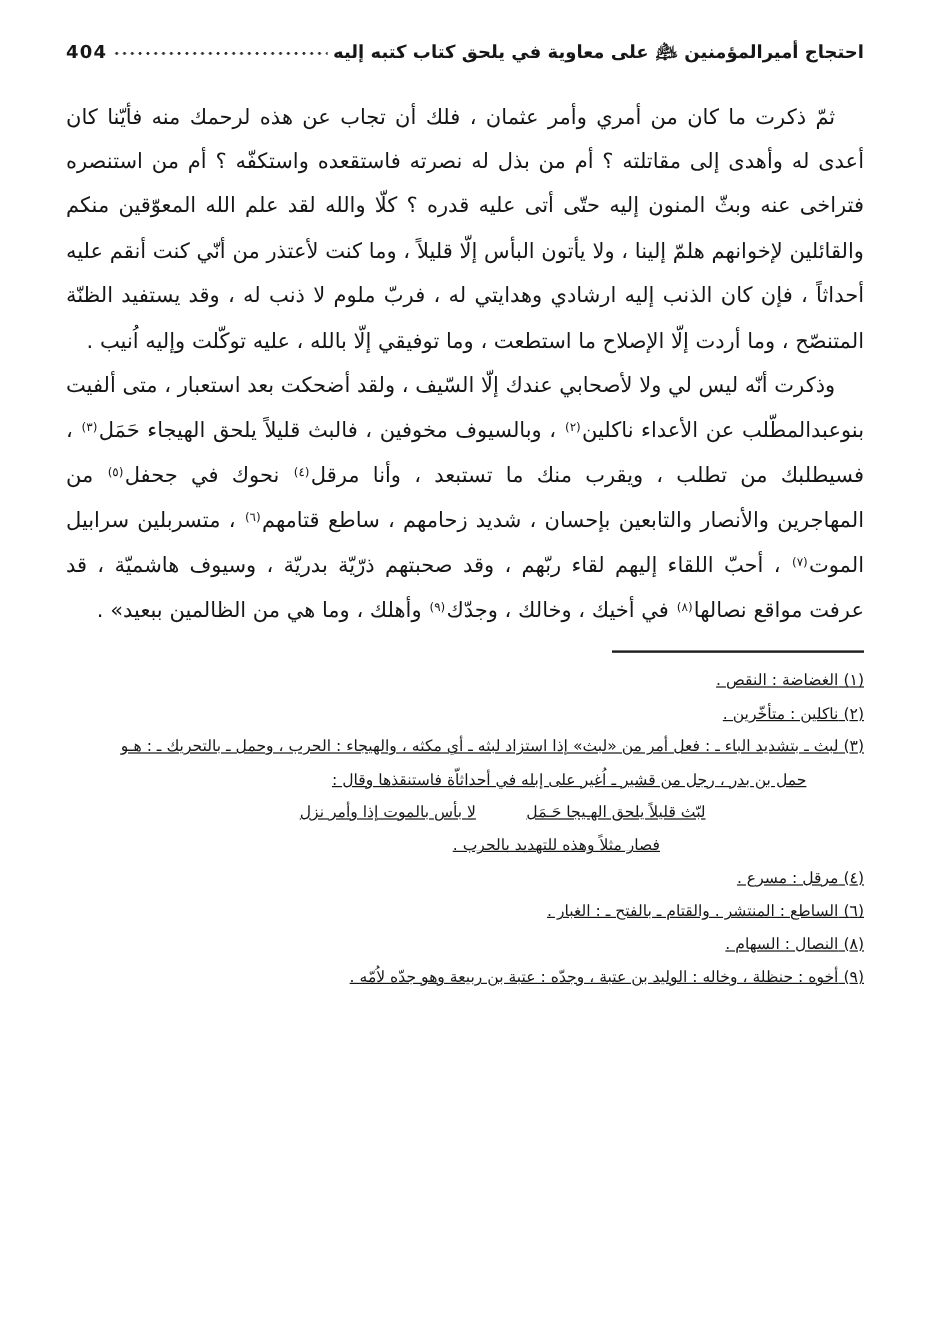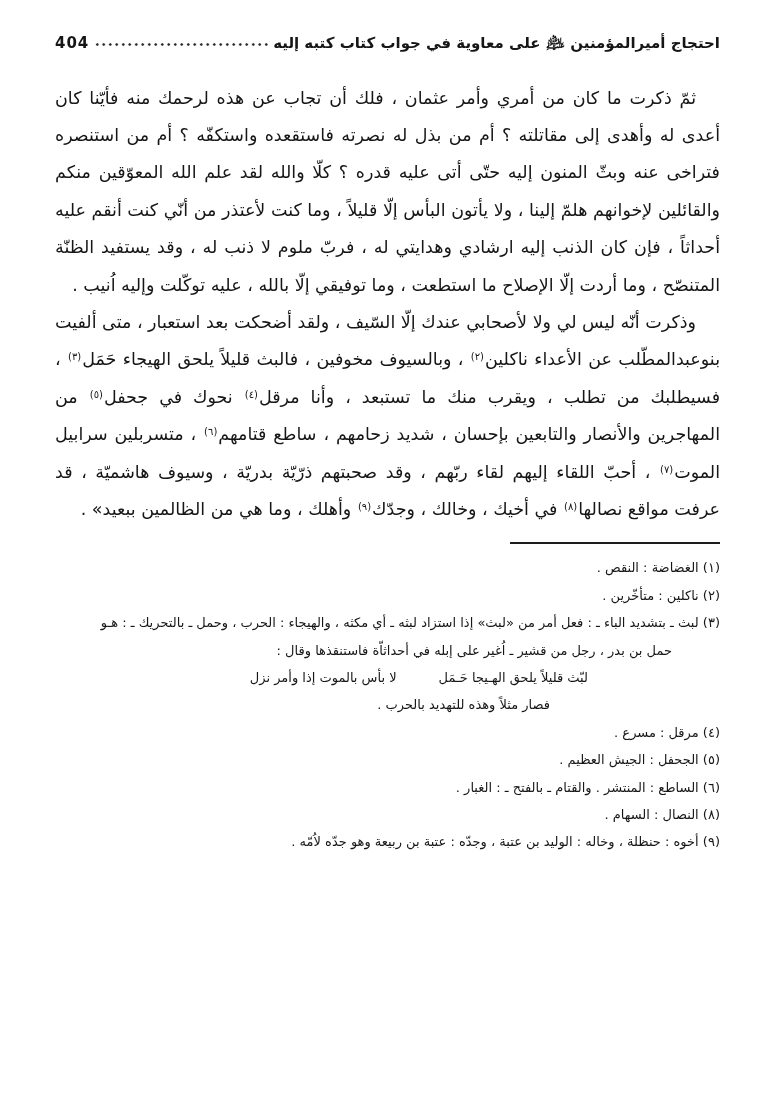--- a/index.html
+++ b/index.html
@@ -71,38 +71,38 @@
     height: 0;
     border-top: 2px solid #1d1d1d;
     margin: 14px 0 10px auto; 
   }
 
   
   .footnotes {
     font-size: 13px;
     line-height: 27.4px;
   }
-  .footnote { margin: 0; }
+  .footnote { margin: 0; text-decoration: underline; }
   .fn-line.main { text-align: justify; text-justify: inter-word; }
   .fn-line.cont { padding-right: 48px; }
   .fn-line.tail { padding-right: 170px; }
   .fn-verse {
     display: flex;
     gap: 42px;
     padding-right: 132px;
   }
   .fn-verse .hemistich { white-space: nowrap; }
 </style>
 </head>
 <body>
 
 <div class="page">
 
   <header class="page-header">
-    <span class="running-head">احتجاج أميرالمؤمنين ﵇ على معاوية في جواب كتاب كتبه إليه</span>
+    <span class="running-head">احتجاج أميرالمؤمنين ﵇ على معاوية في يلحق كتاب كتبه إليه</span>
     <span class="dot-leader"></span>
     <span class="page-number">404</span>
   </header>
 
   <main class="body-text">
       <p class="para indent">ثمّ ذكرت ما كان من أمري وأمر عثمان ، فلك أن تجاب عن هذه لرحمك منه فأيّنا كان أعدى له وأهدى إلى مقاتلته ؟ أم من بذل له نصرته فاستقعده واستكفّه ؟ أم من استنصره فتراخى عنه وبثّ المنون إليه حتّى أتى عليه قدره ؟ كلّا والله لقد علم الله المعوّقين منكم والقائلين لإخوانهم هلمّ إلينا ، ولا يأتون البأس إلّا قليلاً ، وما كنت لأعتذر من أنّي كنت أنقم عليه أحداثاً ، فإن كان الذنب إليه ارشادي وهدايتي له ، فربّ ملوم لا ذنب له ، وقد يستفيد الظنّة المتنصّح ، وما أردت إلّا الإصلاح ما استطعت ، وما توفيقي إلّا بالله ، عليه توكّلت وإليه اُنيب .</p>
       <p class="para indent">وذكرت أنّه ليس لي ولا لأصحابي عندك إلّا السّيف ، ولقد أضحكت بعد استعبار ، متى ألفيت بنوعبدالمطّلب عن الأعداء ناكلين<sup class="fn-ref">(٢)</sup> ، وبالسيوف مخوفين ، فالبث قليلاً يلحق الهيجاء حَمَل<sup class="fn-ref">(٣)</sup> ، فسيطلبك من تطلب ، ويقرب منك ما تستبعد ، وأنا مرقل<sup class="fn-ref">(٤)</sup> نحوك في جحفل<sup class="fn-ref">(٥)</sup> من المهاجرين والأنصار والتابعين بإحسان ، شديد زحامهم ، ساطع قتامهم<sup class="fn-ref">(٦)</sup> ، متسربلين سرابيل الموت<sup class="fn-ref">(٧)</sup> ، أحبّ اللقاء إليهم لقاء ربّهم ، وقد صحبتهم ذرّيّة بدريّة ، وسيوف هاشميّة ، قد عرفت مواقع نصالها<sup class="fn-ref">(٨)</sup> في أخيك ، وخالك ، وجدّك<sup class="fn-ref">(٩)</sup> وأهلك ، وما هي من الظالمين ببعيد» .</p>
     </main>
 
   <div class="footnote-sep"></div>
@@ -120,23 +120,20 @@
         <div class="fn-verse">
           <span class="hemistich">لبّث قليلاً يلحق الهـيجا حَـمَل</span>
           <span class="hemistich">لا بأس بالموت إذا وأمر نزل</span>
         </div>
         <div class="fn-line tail">فصار مثلاً وهذه للتهديد بالحرب .</div>
       </div>
       <div class="footnote">
         <div class="fn-line main"><span class="fn-num">(٤) </span>مرقل : مسرع .</div>
       </div>
       <div class="footnote">
-        <div class="fn-line main"><span class="fn-num">(٥) </span>الجحفل : الجيش العظيم .</div>
-      </div>
-      <div class="footnote">
         <div class="fn-line main"><span class="fn-num">(٦) </span>الساطع : المنتشر . والقتام ـ بالفتح ـ : الغبار .</div>
       </div>
       <div class="footnote">
         <div class="fn-line main"><span class="fn-num">(٨) </span>النصال : السهام .</div>
       </div>
       <div class="footnote">
         <div class="fn-line main"><span class="fn-num">(٩) </span>أخوه : حنظلة ، وخاله : الوليد بن عتبة ، وجدّه : عتبة بن ربيعة وهو جدّه لاُمّه .</div>
       </div>
     </section>
 

